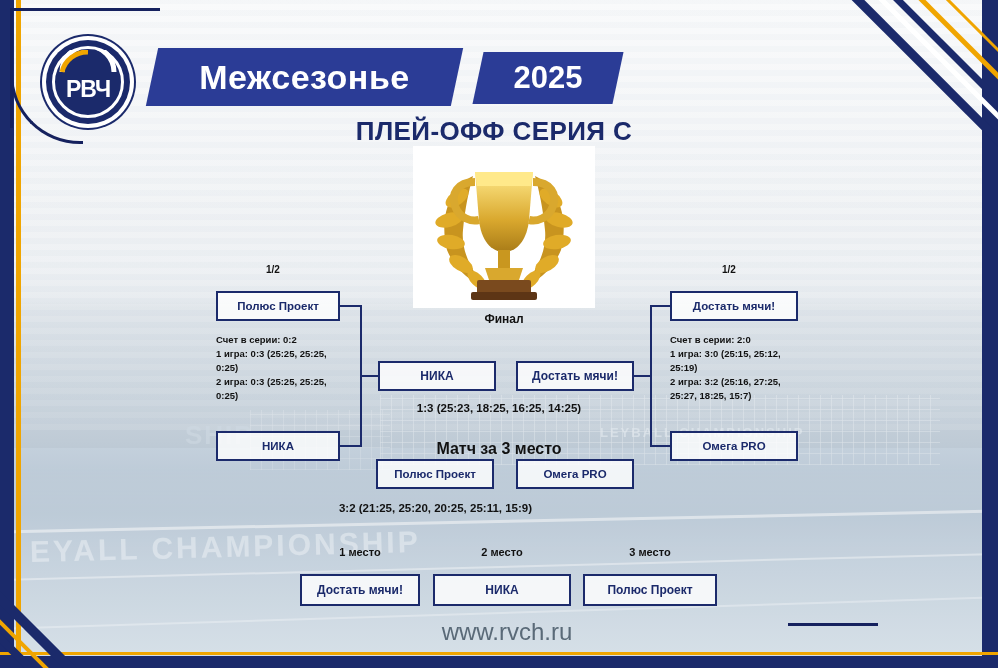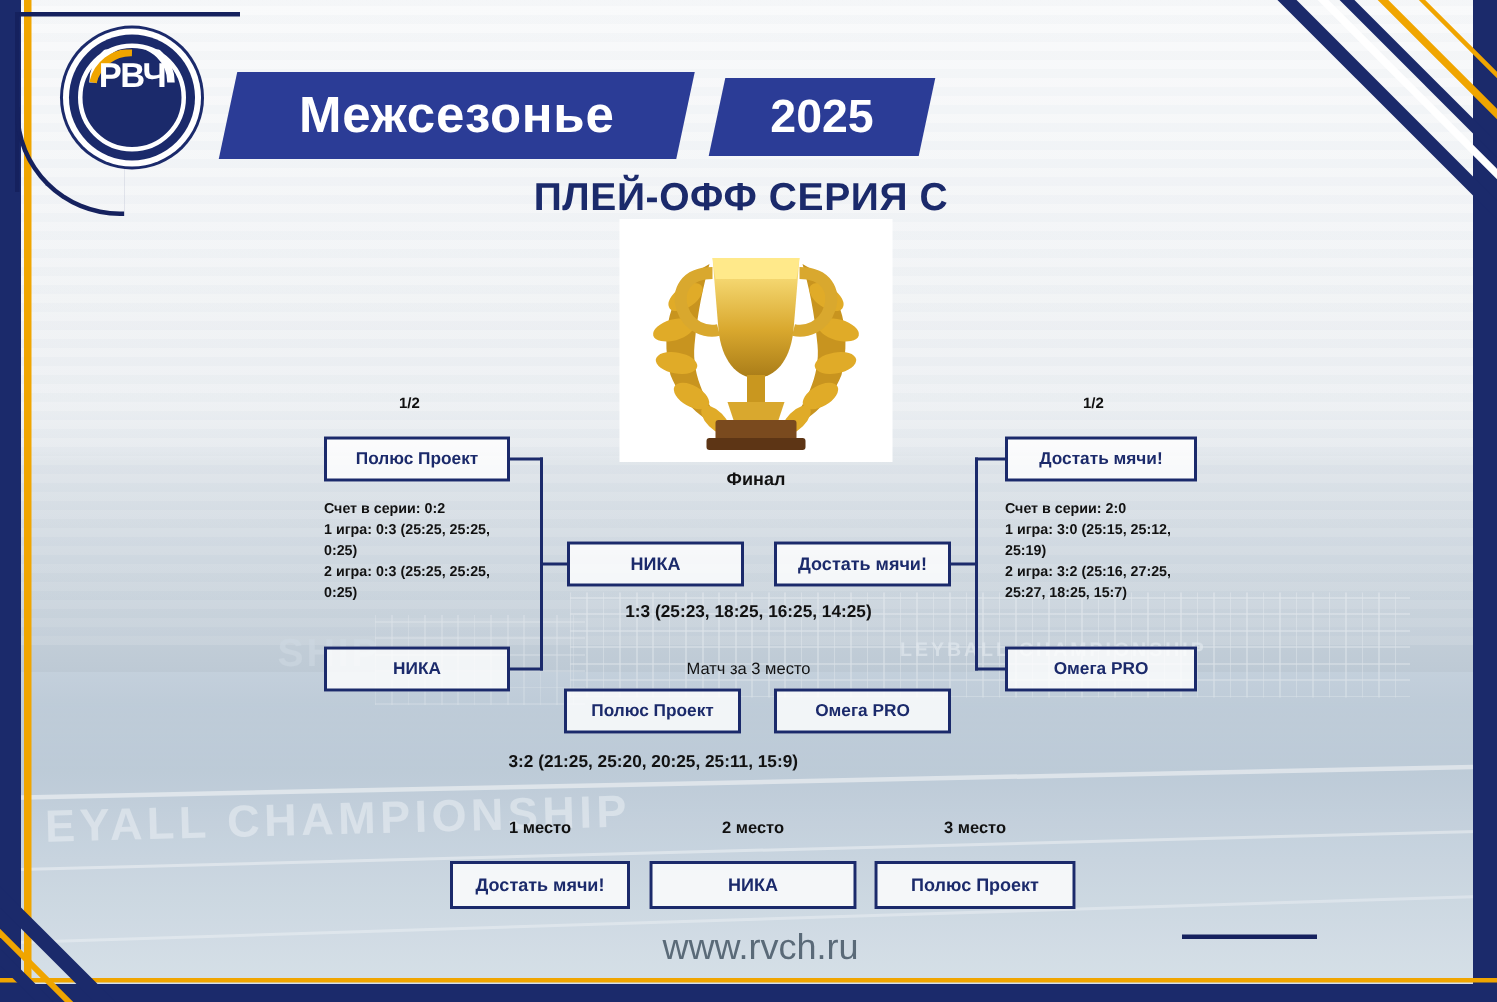--- a/index.html
+++ b/index.html
@@ -98,24 +98,24 @@
     position:absolute; right:0; top:0; width:16px; height:668px; background:#1b2a6b;
   }
   .diagTR { position:absolute; right:0; top:0; width:230px; height:190px; overflow:hidden; }
   .diagBL { position:absolute; left:0; bottom:0; width:240px; height:150px; overflow:hidden; }
   .hline-bottom {
     position:absolute; right:120px; bottom:42px; width:90px; height:3px; background:#15215e;
   }
 
   
   .logo {
-    position:absolute; left:46px; top:23px; width:84px; height:84px;
+    position:absolute; left:46px; top:40px; width:84px; height:84px;
     border-radius:50%; background:#1b2a6b;
     box-shadow: 0 0 0 4px #fff, 0 0 0 6px #1b2a6b;
-    display:flex; align-items:flex-start; justify-content:center;
+    display:flex; align-items:center; justify-content:center;
   }
   .logo .ring {
     position:absolute; left:6px; top:6px; right:6px; bottom:6px;
     border-radius:50%; border:3px solid #fff;
   }
   .logo .arcs {
     position:absolute; left:12px; top:10px; width:60px; height:26px;
   }
   .logo .txt {
     position:relative; color:#fff; font-weight:bold; font-size:23px; letter-spacing:-1px;
@@ -171,21 +171,21 @@
   }
   .seriesinfo {
     position:absolute; font-size:9.5px; color:#111; line-height:14px; font-weight:bold;
   }
   .scoreline {
     position:absolute; font-size:11.5px; color:#111; font-weight:bold;
   }
   .connector { position:absolute; background:#1b2a6b; }
 
   .third-title {
-    position:absolute; font-size:11px; color:#111; font-weight:normal;
+    position:absolute; font-size:16px; color:#111; font-weight:bold;
   }
   .place-label { position:absolute; font-size:11px; color:#111; font-weight:bold; }
 
   .site {
     position:absolute; left:0; bottom:22px; width:998px; text-align:center;
     font-size:24px; color:#5a6a78;padding-left:16px;
   }
 </style>
 </head>
 <body>

